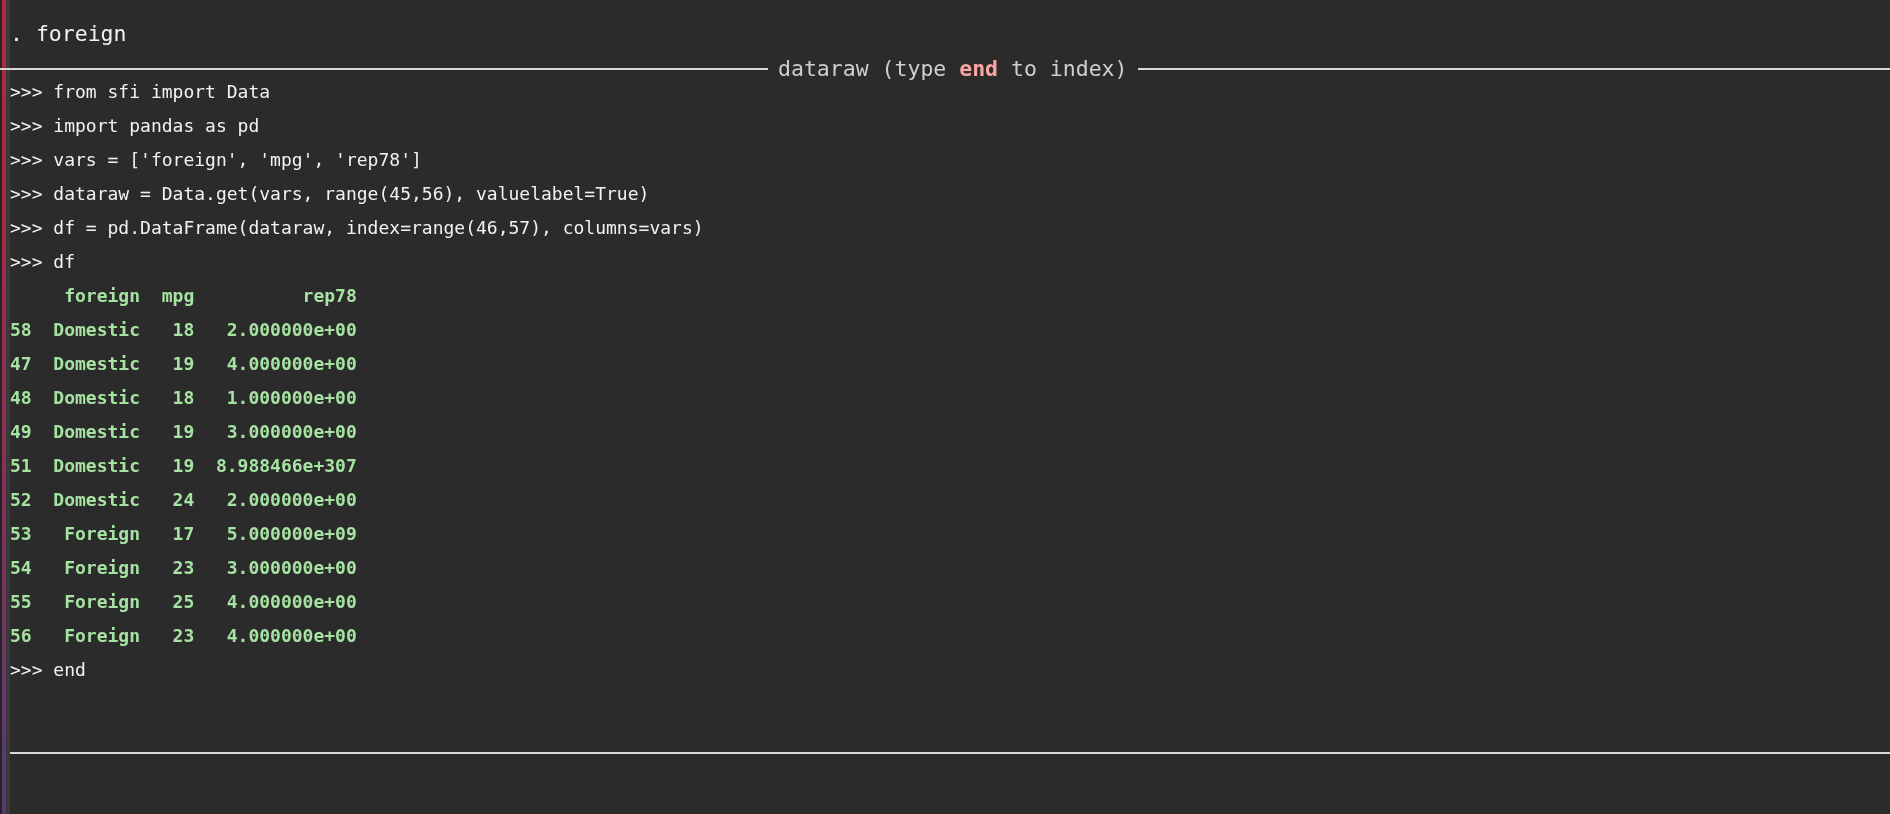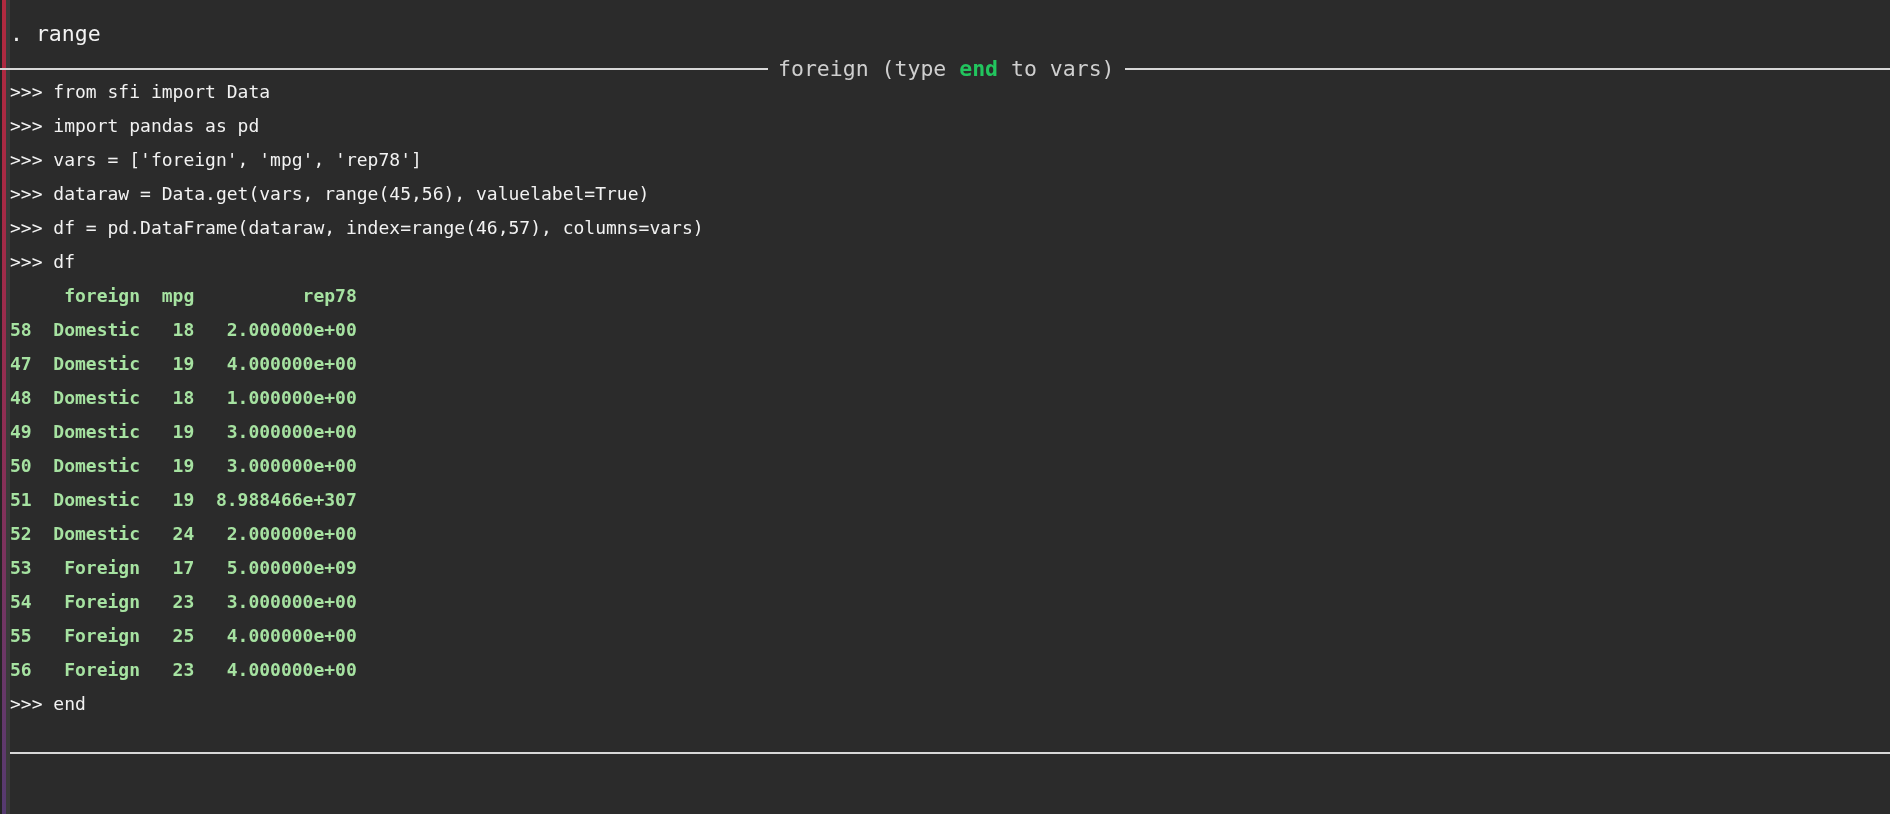--- a/index.html
+++ b/index.html
@@ -87,21 +87,21 @@
   .rule-right { flex: 1 1 auto; }
   .rule-label {
     font-size: 21.5px;
     line-height: 24px;
     color: #cfcfcf;
     white-space: pre;
     padding: 0 10px;
     font-family: "DejaVu Sans Mono", "Liberation Mono", monospace;
   }
   .rule-label b {
-    color: #22c55e;
+    color: #fca5a5;
     font-weight: bold;
   }
 
   .console {
     position: absolute;
     left: 10px;
     top: 75px;
     right: 0;
   }
 
@@ -118,42 +118,41 @@
 </style>
 </head>
 <body>
 
 <div id="terminal">
 
   <div class="edge-dark"></div>
   <div class="edge-gradient"></div>
   <div class="edge-inner"></div>
 
-  <div class="cmd-stata">. range</div>
+  <div class="cmd-stata">. foreign</div>
 
   <div class="rule-row">
     <div class="rule-seg rule-left"></div>
-    <div class="rule-label"><span>foreign (type </span><b>end</b><span> to vars)</span></div>
+    <div class="rule-label"><span>dataraw (type </span><b>end</b><span> to index)</span></div>
     <div class="rule-seg rule-right"></div>
   </div>
 
   <div class="console">
     <div class="line white">&gt;&gt;&gt; from sfi import Data</div>
     <div class="line white">&gt;&gt;&gt; import pandas as pd</div>
     <div class="line white">&gt;&gt;&gt; vars = ['foreign', 'mpg', 'rep78']</div>
     <div class="line white">&gt;&gt;&gt; dataraw = Data.get(vars, range(45,56), valuelabel=True)</div>
     <div class="line white">&gt;&gt;&gt; df = pd.DataFrame(dataraw, index=range(46,57), columns=vars)</div>
     <div class="line white">&gt;&gt;&gt; df</div>
 
     <div class="line green">     foreign  mpg          rep78</div>
     <div class="line green">58  Domestic   18   2.000000e+00</div>
     <div class="line green">47  Domestic   19   4.000000e+00</div>
     <div class="line green">48  Domestic   18   1.000000e+00</div>
     <div class="line green">49  Domestic   19   3.000000e+00</div>
-    <div class="line green">50  Domestic   19   3.000000e+00</div>
     <div class="line green">51  Domestic   19  8.988466e+307</div>
     <div class="line green">52  Domestic   24   2.000000e+00</div>
     <div class="line green">53   Foreign   17   5.000000e+09</div>
     <div class="line green">54   Foreign   23   3.000000e+00</div>
     <div class="line green">55   Foreign   25   4.000000e+00</div>
     <div class="line green">56   Foreign   23   4.000000e+00</div>
 
     <div class="line white">&gt;&gt;&gt; end</div>
   </div>
 

